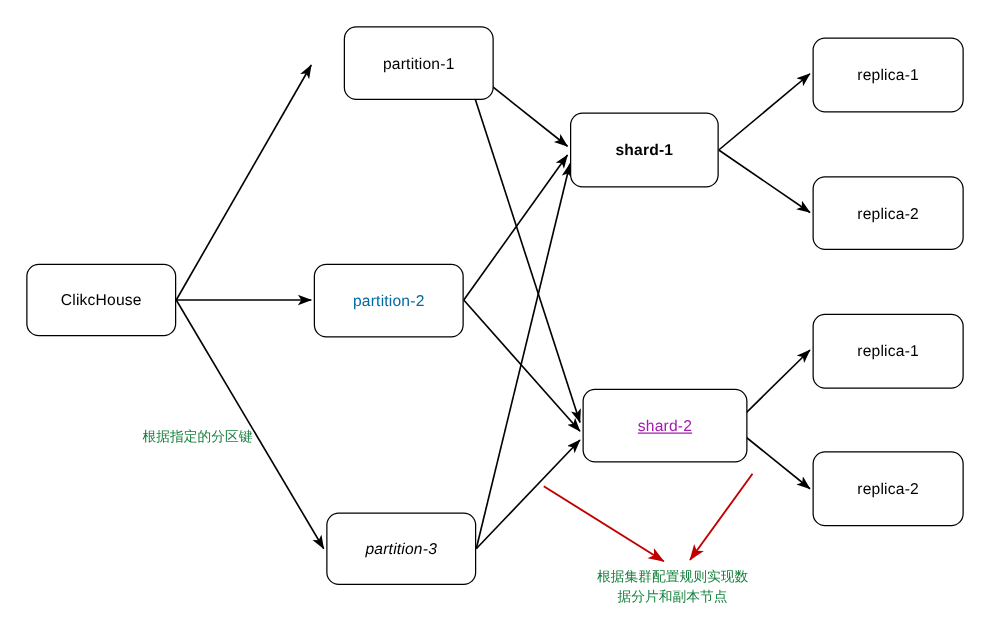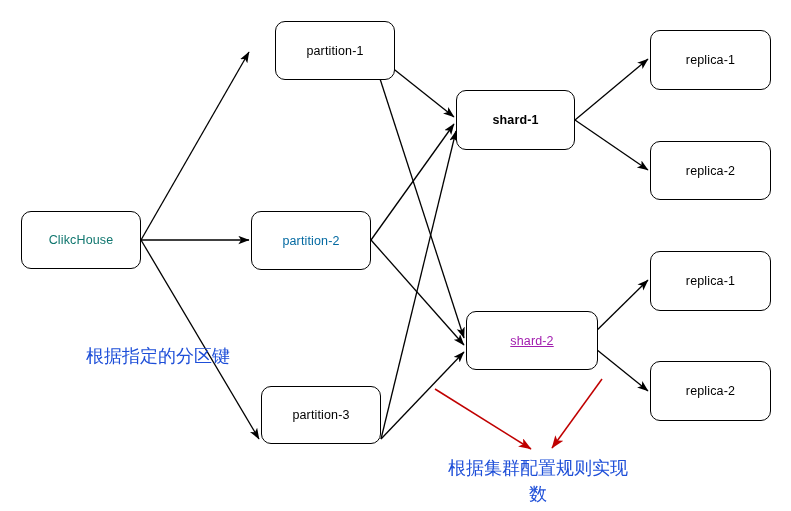--- a/index.html
+++ b/index.html
@@ -33,22 +33,22 @@
     display: flex;
     align-items: center;
     justify-content: center;
     font-size: 12.5px;
     color: #000000;
     letter-spacing: 0.15px;
     z-index: 2;
   }
   .annotation {
     position: absolute;
-    font-size: 18px;
-    color: #1d4ed8;
+    font-size: 11px;
+    color: #15803d;
     text-align: center;
     line-height: 1.45;
     white-space: pre-line;
     z-index: 2;
   }
 </style>
 </head>
 <body>
 
 <div id="canvas">
@@ -77,30 +77,30 @@
         <line x1="586" y1="341" x2="648" y2="280" stroke="#000000" stroke-width="1.3" marker-end="url(#arrow-black)"></line>
         <line x1="586" y1="341" x2="648" y2="391" stroke="#000000" stroke-width="1.3" marker-end="url(#arrow-black)"></line>
       </g>
     <g id="highlight-group">
         <line x1="435" y1="389" x2="531" y2="449" stroke="#c00000" stroke-width="1.5" marker-end="url(#arrow-red)"></line>
         <line x1="602" y1="379" x2="552" y2="448" stroke="#c00000" stroke-width="1.5" marker-end="url(#arrow-red)"></line>
       </g>
   </svg>
 
   <div id="node-layer">
-      <div class="node" style="left: 21px; top: 211px; width: 120px; height: 58px; border-color: rgb(0, 0, 0); background: rgb(255, 255, 255); color: #0f766e;">
+      <div class="node" style="left: 21px; top: 211px; width: 120px; height: 58px; border-color: rgb(0, 0, 0); background: rgb(255, 255, 255); color: #000000;">
         <span>ClikcHouse</span>
       </div>
       <div class="node" style="left: 251px; top: 21px; width: 120px; height: 59px; border-color: rgb(0, 0, 0); background: rgb(255, 255, 255); color: rgb(0, 0, 0); margin-left: 24px;">
         <span>partition-1</span>
       </div>
       <div class="node" style="left: 251px; top: 211px; width: 120px; height: 59px; border-color: rgb(0, 0, 0); background: rgb(255, 255, 255); color: #0369a1;">
         <span>partition-2</span>
       </div>
-      <div class="node" style="left: 261px; top: 386px; width: 120px; height: 58px; border-color: rgb(0, 0, 0); background: rgb(255, 255, 255); color: rgb(0, 0, 0);">
+      <div class="node" style="left: 261px; top: 410px; width: 120px; height: 58px; border-color: rgb(0, 0, 0); background: rgb(255, 255, 255); color: rgb(0, 0, 0); font-style: italic;">
         <span>partition-3</span>
       </div>
       <div class="node" style="left: 456px; top: 90px; width: 119px; height: 60px; border-color: rgb(0, 0, 0); background: rgb(255, 255, 255); color: rgb(0, 0, 0); font-weight: bold;">
         <span>shard-1</span>
       </div>
       <div class="node" style="left: 466px; top: 311px; width: 132px; height: 59px; border-color: rgb(0, 0, 0); background: rgb(255, 255, 255); color: #a21caf; text-decoration: underline;">
         <span>shard-2</span>
       </div>
       <div class="node" style="left: 650px; top: 30px; width: 121px; height: 60px; border-color: rgb(0, 0, 0); background: rgb(255, 255, 255); color: rgb(0, 0, 0);">
         <span>replica-1</span>

